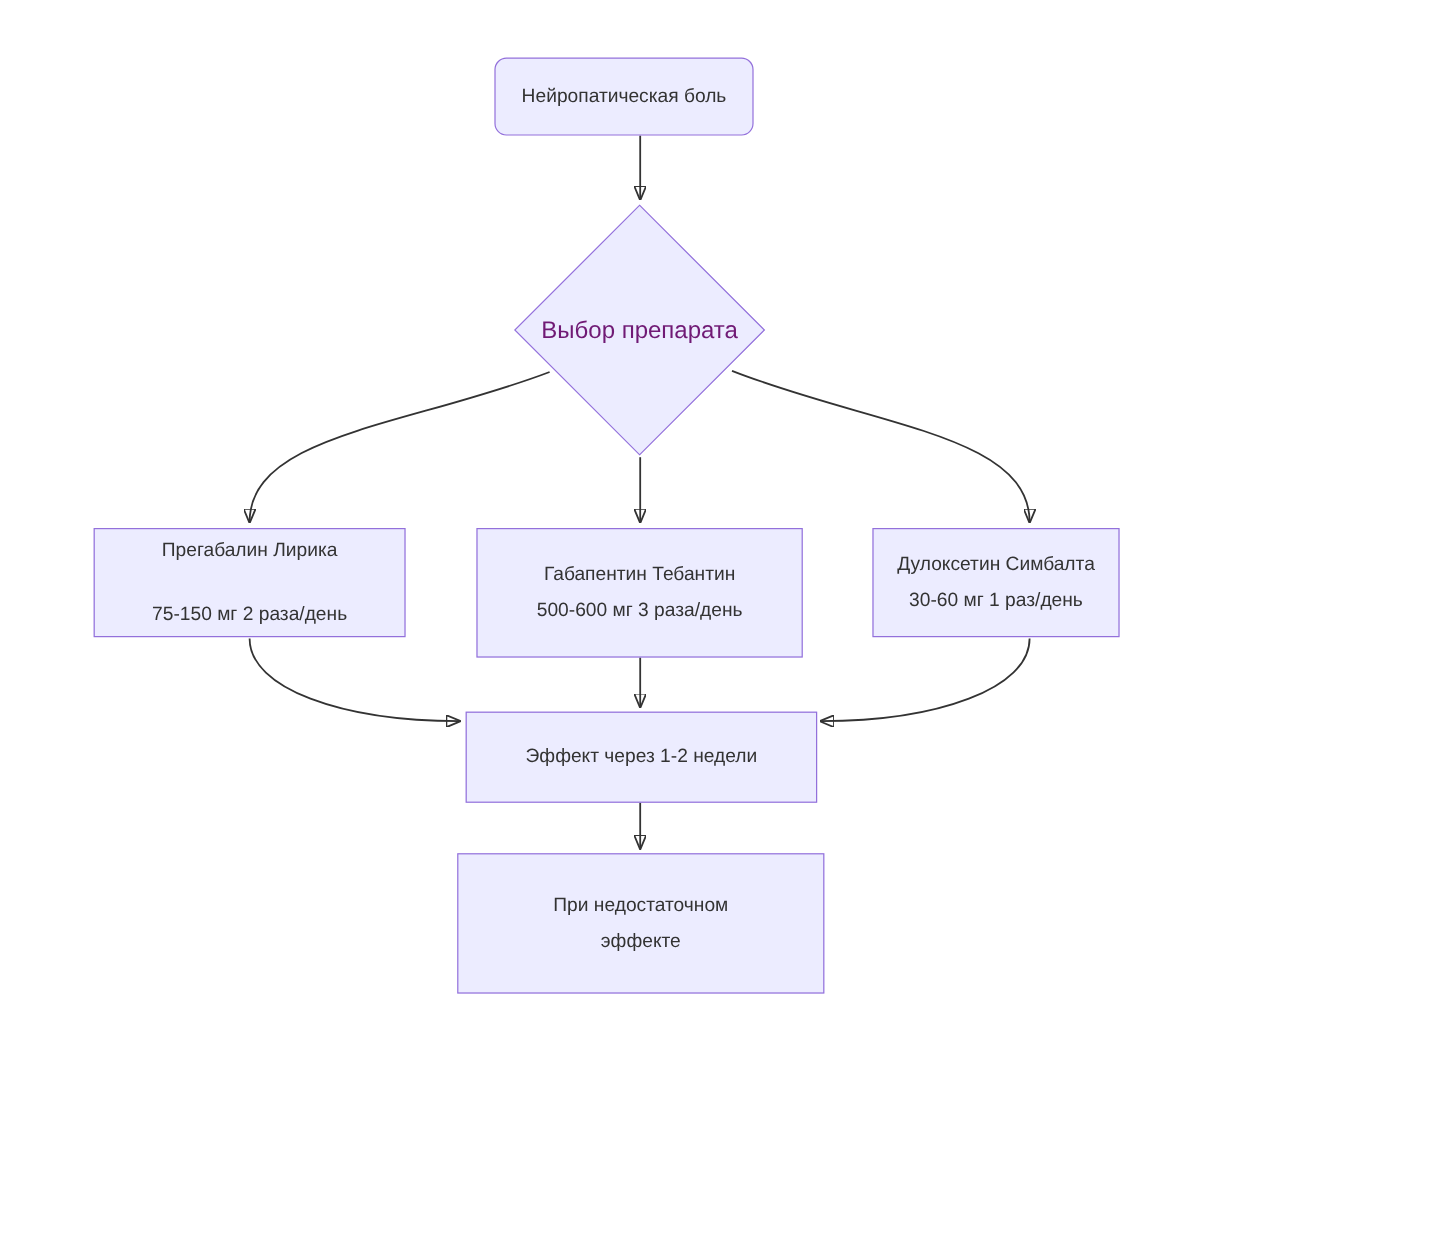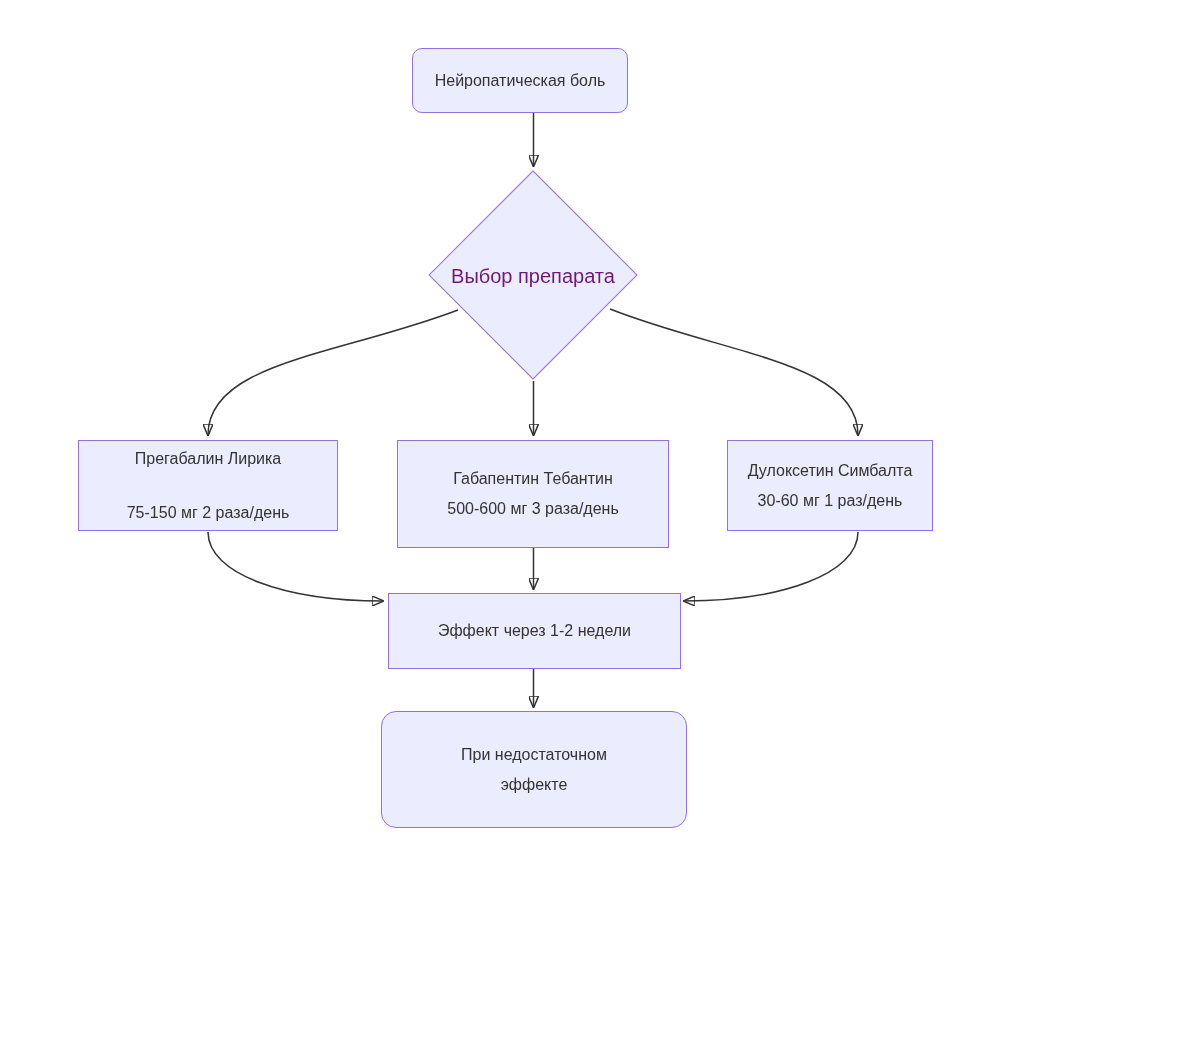--- a/index.html
+++ b/index.html
@@ -106,18 +106,18 @@
 
   <div class="node" style="left:727px; top:440px; width:206px; height:91px;">
     <span>Дулоксетин Симбалта</span>
     <span>30-60 мг 1 раз/день</span>
   </div>
 
   <div class="node" style="left:372px; top:593px; width:293px; height:76px;margin-left:16px;">
     <span>Эффект через 1-2 недели</span>
   </div>
 
-  <div class="node" style="left:381px; top:711px; width:306px; height:117px;border-radius:15px;">
+  <div class="node" style="left:381px; top:711px; width:306px; height:117px;">
     <span>При недостаточном</span>
     <span>эффекте</span>
   </div>
 
 </div>
 
 </body></html>

